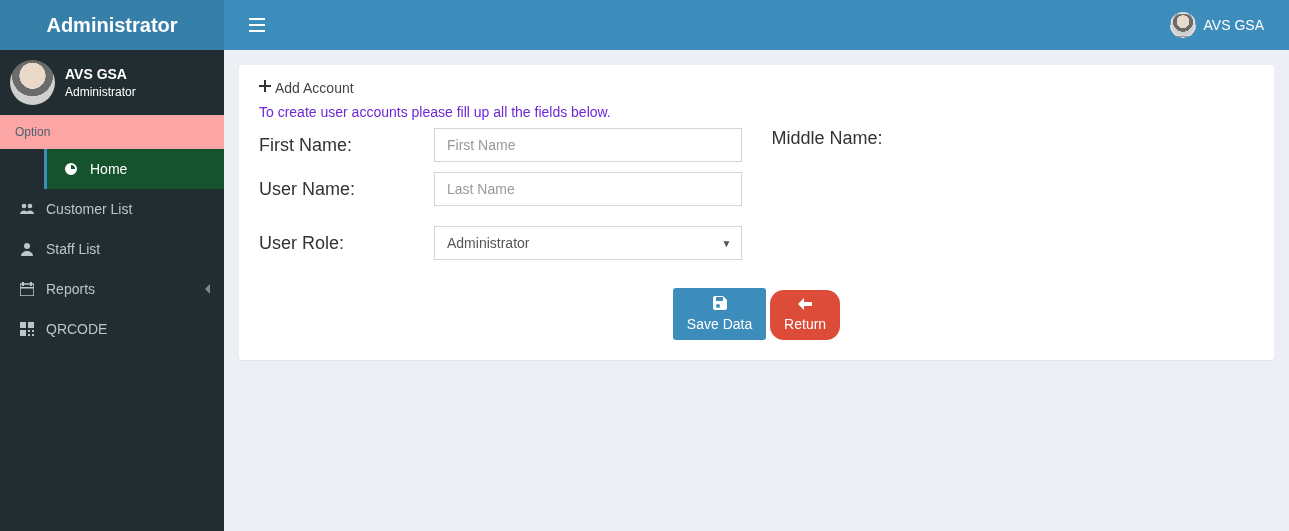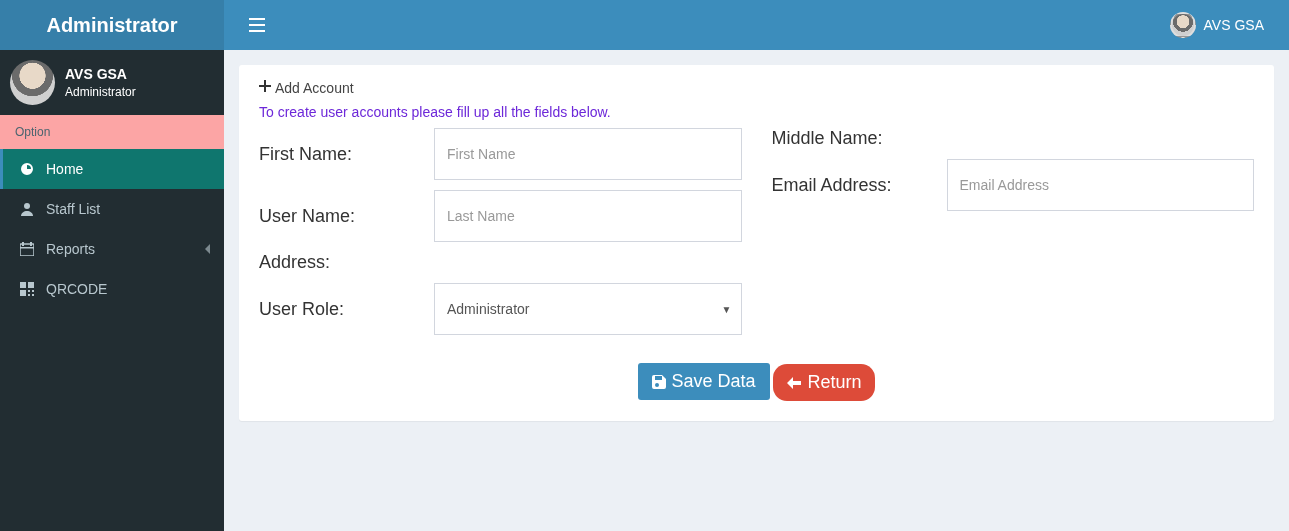--- a/index.html
+++ b/index.html
@@ -52,21 +52,21 @@
   .user-panel .info .role { color: #fff; font-size: 12px; margin-top: 3px;}
   .sb-header {
     color: #4b646f; background: #fca5a5; padding: 10px 15px;
     font-size: 12px;
   }
   .sb-item {
     display: flex; align-items: center; gap: 10px;
     padding: 12px 15px; color: #b8c7ce; cursor: pointer;
     border-left: 3px solid transparent; position: relative;
   }
-  .sb-item.active { background: #0f766e; color: #fff; border-left-color: #3c8dbc; }
+  .sb-item.active { background: #14532d; color: #fff; border-left-color: #3c8dbc; margin-left: 44px; }
   .sb-item .icon { width: 18px; display: inline-flex; justify-content: center; }
   .sb-item .chev { position: absolute; right: 12px; top: 50%; transform: translateY(-50%); opacity: .6; }
   .sb-item svg { fill: currentColor; }
 
   
   .content-wrapper {
     position: absolute; left: 224px; right: 0; top: 50px; bottom: 0;
     padding: 15px; overflow: auto;
   }
   .box {
@@ -76,38 +76,38 @@
   }
   .box-title { color: #444; font-size: 14px; margin-bottom: 8px; display: flex; align-items: flex-start; gap: 4px; }
   .box-desc { color: #6d28d9; font-size: 14px; margin-bottom: 8px; }
 
   .form-grid { display: flex; gap: 30px; }
   .form-col { flex: 1; }
   .form-row { display: flex; align-items: center; margin-bottom: 10px; }
   .form-row label { width: 175px; color: #333; font-size: 18px; }
   .form-row .control { flex: 1; }
   .form-row input, .form-row select {
-    width: 100%; height: 52px; padding: 6px 12px;
+    width: 100%; height: 34px; padding: 6px 12px;
     font-size: 14px; color: #555; background: #fff;
     border: 1px solid #d2d6de; border-radius: 0;
   }
   .form-row input::placeholder { color: #999; }
   .form-row select { color: #555; appearance: none; background-image: none; }
   .select-wrap { position: relative; }
   .select-wrap::after {
     content: "▼"; font-size: 10px; color: #555;
     position: absolute; right: 10px; top: 50%; transform: translateY(-50%);
     pointer-events: none;
   }
 
   .actions { text-align: center; margin-top: 18px; }
   .btn {
     display: inline-flex; align-items: center; gap: 6px;
     padding: 8px 14px; border: none; border-radius: 3px;
-    color: #fff; font-size: 18px; cursor: pointer;
+    color: #fff; font-size: 14px; cursor: pointer; flex-direction: column;
   }
   .btn-primary { background: #3c8dbc; }
   .btn-danger  { background: #dd4b39; border-radius: 14px; }
   .btn svg { fill: currentColor; }
 </style>
 </head>
 <body>
 
 <div class="main-header">
   <div class="logo">
@@ -140,20 +140,30 @@
 
   <div class="sb-item active">
     <span class="icon">
       <svg width="16" height="16" viewBox="0 0 16 16">
           <path d="M8 2a6 6 0 00-6 6 6 6 0 006 6 6 6 0 006-6 6 6 0 00-6-6zm0 2a4 4 0 014 4h-4V4z"></path>
         </svg>
     </span>
     <span>Home</span>
   </div>
 
+  <div class="sb-item">
+    <span class="icon">
+      <svg width="16" height="16" viewBox="0 0 16 16">
+          <circle cx="5" cy="5" r="2.3"></circle>
+          <circle cx="11" cy="5" r="2.3"></circle>
+          <path d="M1 13c0-2 2-3.5 4-3.5s4 1.5 4 3.5H1zm6 0c0-2 2-3.5 4-3.5s4 1.5 4 3.5H7z"></path>
+        </svg>
+    </span>
+    <span>Customer List</span>
+  </div>
 
   <div class="sb-item">
     <span class="icon">
       <svg width="14" height="16" viewBox="0 0 14 16">
           <circle cx="7" cy="5" r="3"></circle>
           <path d="M1 15c0-3 3-5 6-5s6 2 6 5H1z"></path>
         </svg>
     </span>
     <span>Staff List</span>
   </div>
@@ -211,41 +221,34 @@
             <input type="text" placeholder="First Name" style="">
           </div>
         </div>
         <div class="form-row">
           <label>User Name:</label>
           <div class="control">
             <input type="text" placeholder="Last Name" style="">
           </div>
         </div>
         <div class="form-row">
-          <label>Address:</label>
         </div>
         <div class="form-row">
           <label>User Role:</label>
           <div class="control select-wrap">
             <select>
               <option>Administrator</option>
             </select>
           </div>
         </div>
       </div>
 
       <div class="form-col">
         <div class="form-row">
           <label>Middle Name:</label>
-        </div>
-        <div class="form-row">
-          <label>Email Address:</label>
-          <div class="control">
-            <input type="text" placeholder="Email Address" style="">
-          </div>
         </div>
       </div>
     </div>
 
     <div class="actions">
       <button class="btn btn-primary">
         <svg width="14" height="14" viewBox="0 0 14 14">
             <path d="M2 0h8l4 4v8a2 2 0 01-2 2H2a2 2 0 01-2-2V2a2 2 0 012-2zm1 1v4h7V1H3zm2 7a2 2 0 100 4 2 2 0 000-4z" fill="#fff"></path>
           </svg>
         <span>Save Data</span>

